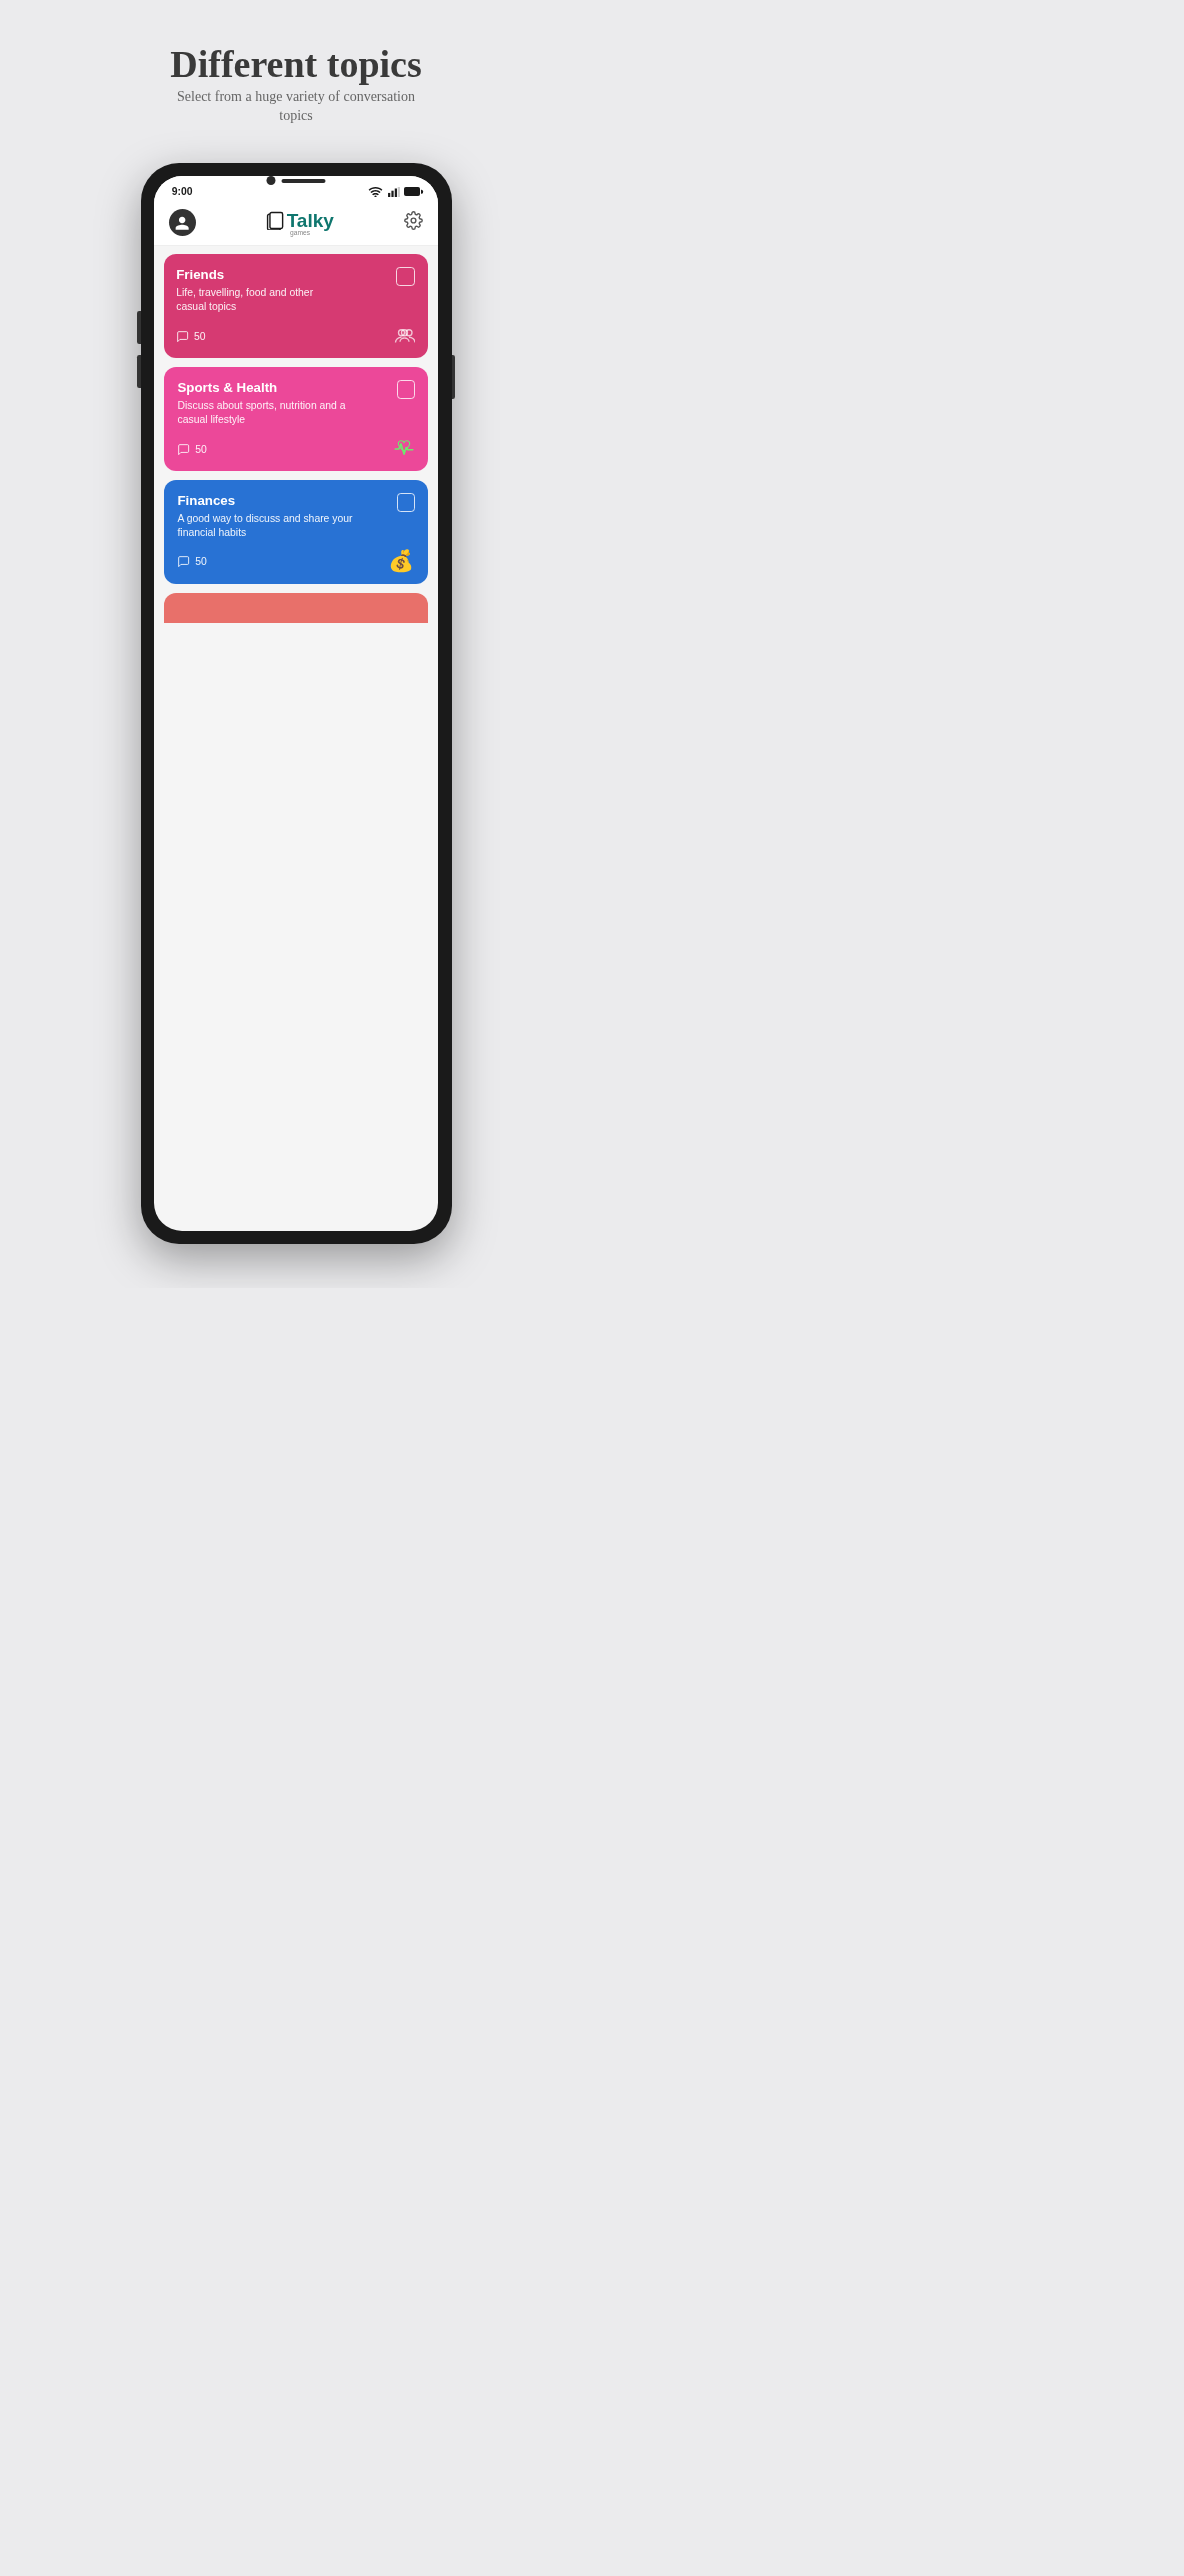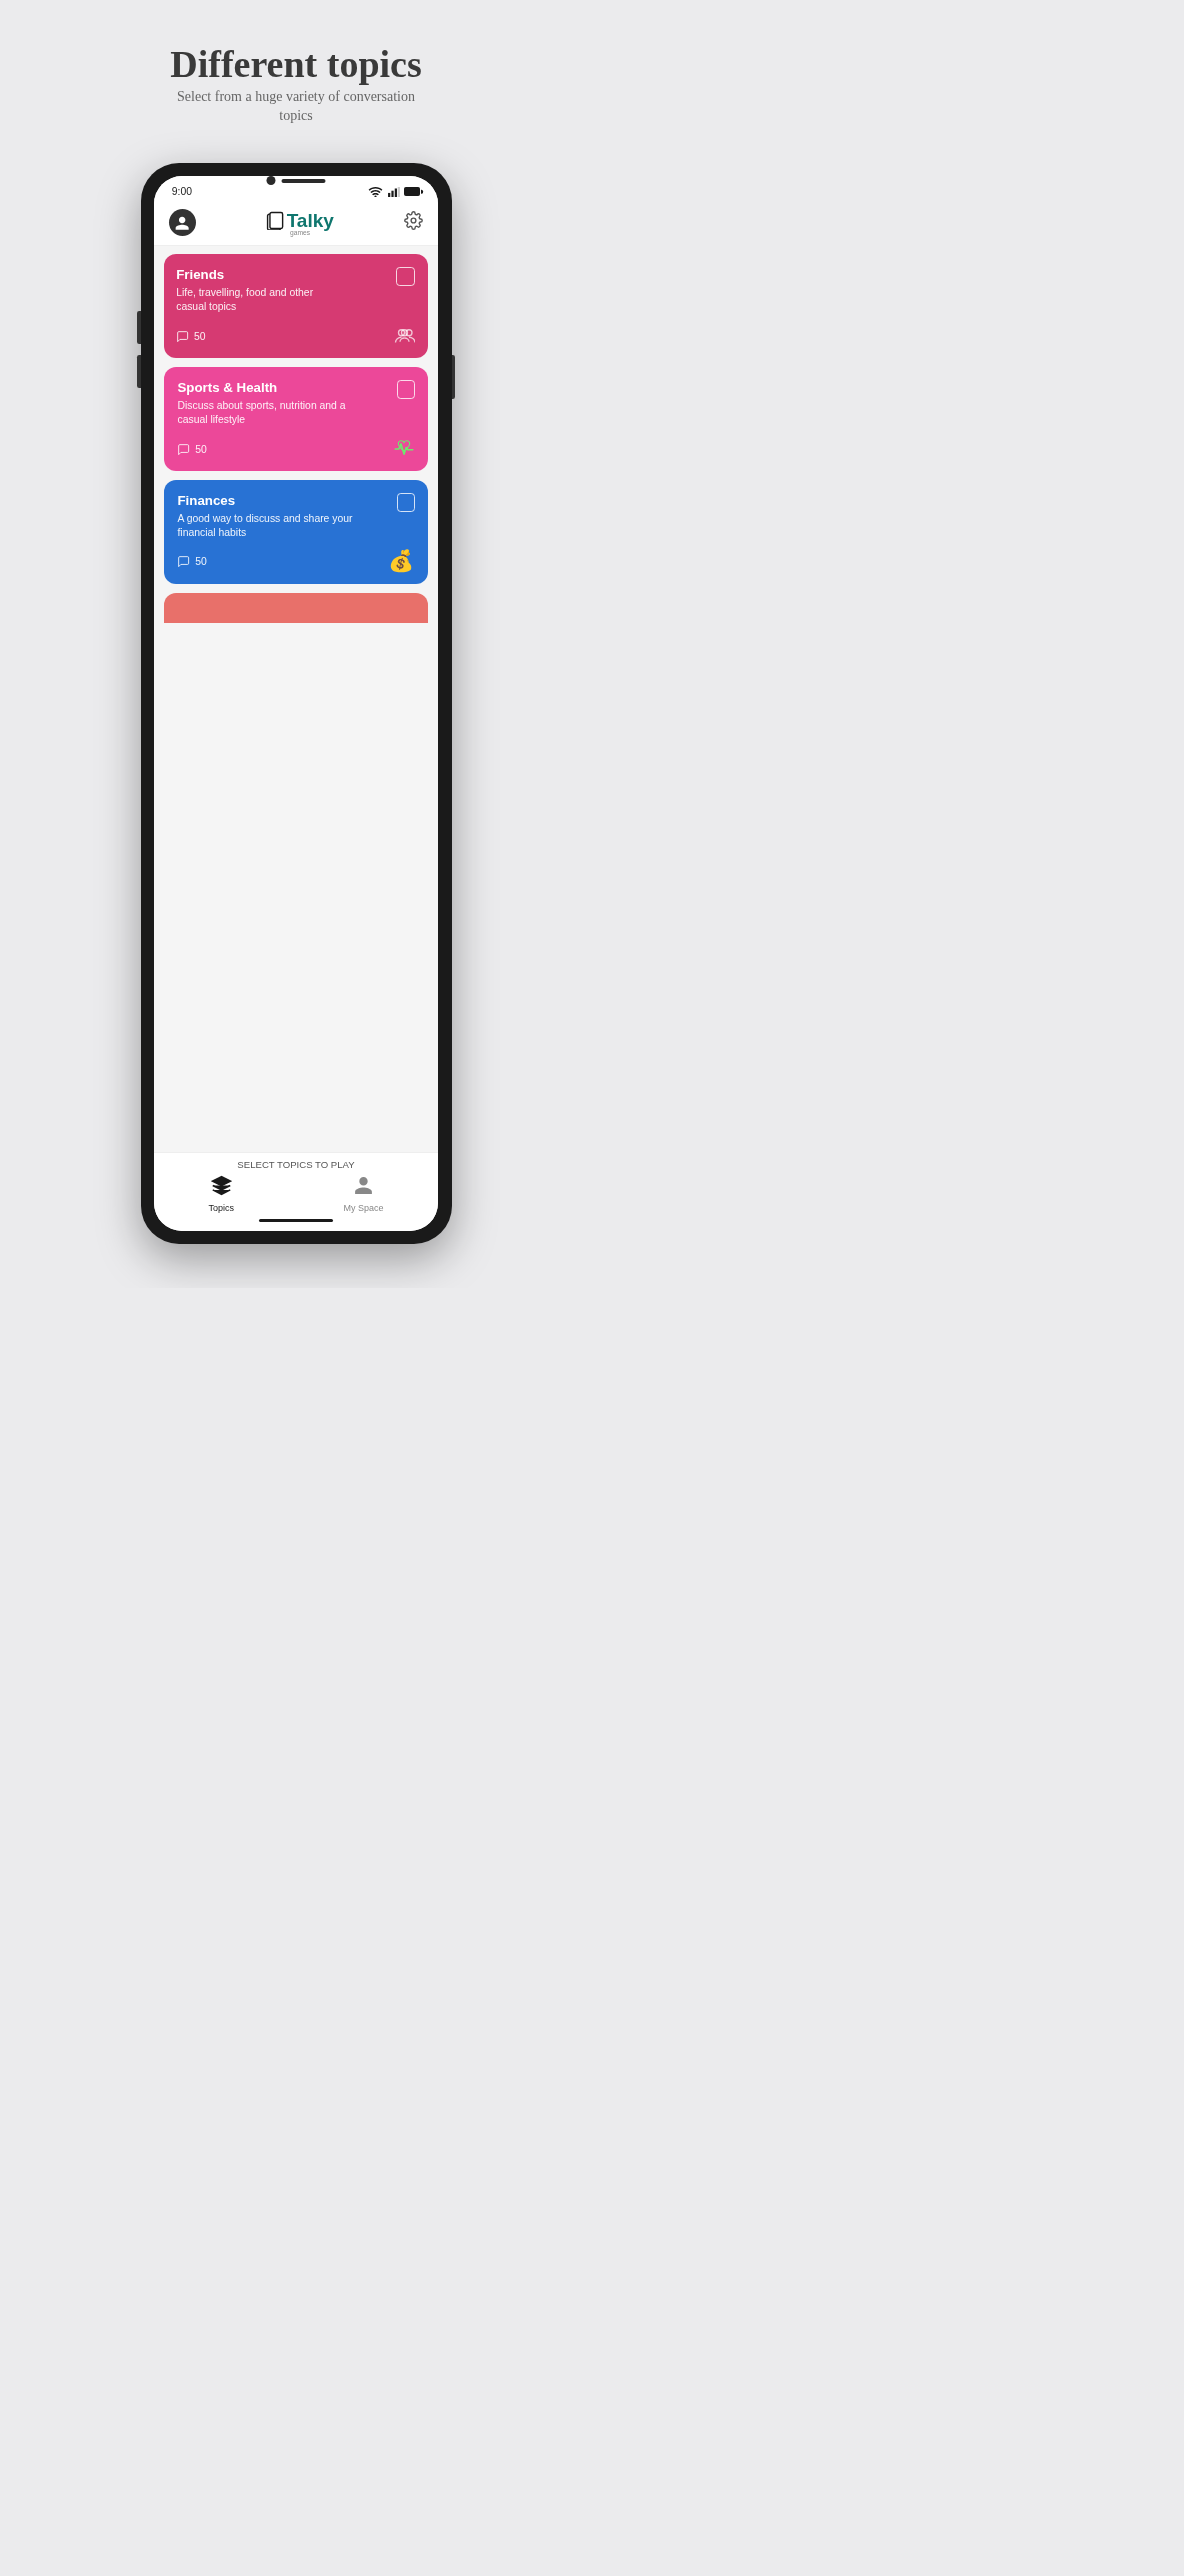--- a/index.html
+++ b/index.html
@@ -91,21 +91,21 @@
       background: white;
       display: flex;
       justify-content: space-between;
       align-items: center;
       padding: 7.4px 18px 3px;
       min-height: 27px;
     }
 
     .status-time {
       font-size: 10.4px;
-      font-weight: 400;
+      font-weight: 700;
       color: #1a1a1a;
     }
 
     .status-icons {
       display: flex;
       align-items: center;
       gap: 4.4px;
     }
 
     .wifi-icon {
@@ -499,42 +499,16 @@
             <span>50</span>
           </div>
           <span class="topic-emoji">💰</span>
         </div>
       </div>
 
 
       <div class="card-partial"></div>
     </div>
 
-    <div class="bottom-nav">
-      <div class="bottom-nav-label">SELECT TOPICS TO PLAY</div>
-      <div class="bottom-nav-tabs">
-
-        <div class="bottom-tab">
-          <span class="bottom-tab-icon">
-            <svg width="21" height="21" viewBox="0 0 24 24" fill="#1a1a1a">
-              <path d="M12 2L2 7l10 5 10-5-10-5zM2 17l10 5 10-5M2 12l10 5 10-5"></path>
-              <path d="M12 2L2 7l10 5 10-5-10-5z" fill="#1a1a1a"></path>
-              <path fill="none" stroke="#1a1a1a" stroke-width="1.8" d="M12 2L2 7l10 5 10-5-10-5zM2 17l10 5 10-5M2 12l10 5 10-5"></path>
-            </svg>
-          </span>
-          <span class="bottom-tab-label">Topics</span>
-        </div>
-
-        <div class="bottom-tab">
-          <span class="bottom-tab-icon inactive">
-            <svg width="21" height="21" viewBox="0 0 24 24" fill="#888">
-              <path d="M12 12c2.7 0 4.8-2.1 4.8-4.8S14.7 2.4 12 2.4 7.2 4.5 7.2 7.2 9.3 12 12 12zm0 2.4c-3.2 0-9.6 1.6-9.6 4.8v2.4h19.2v-2.4c0-3.2-6.4-4.8-9.6-4.8z"></path>
-            </svg>
-          </span>
-          <span class="bottom-tab-label inactive">My Space</span>
-        </div>
-      </div>
-      <div class="home-indicator"></div>
-    </div>
 
   </div>
 </div>
 
 
 </body></html>

